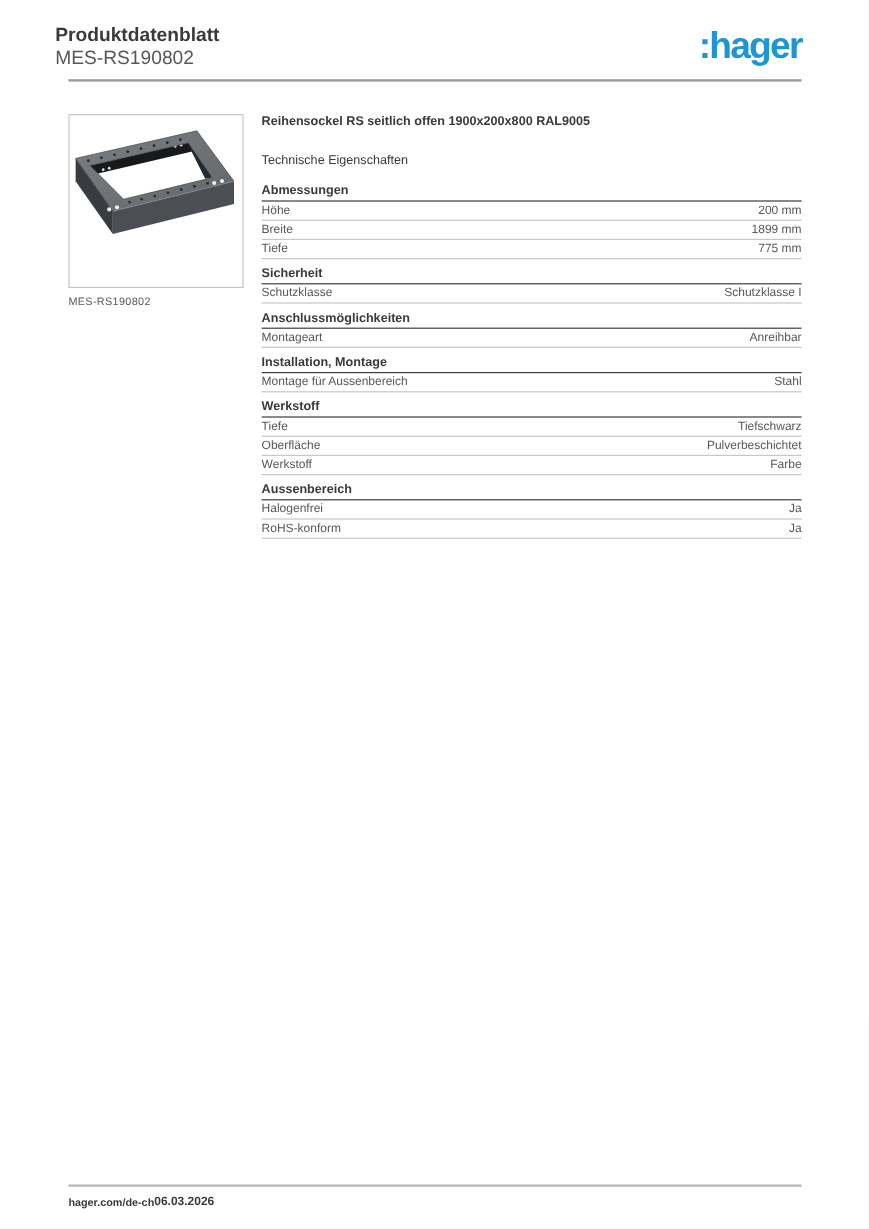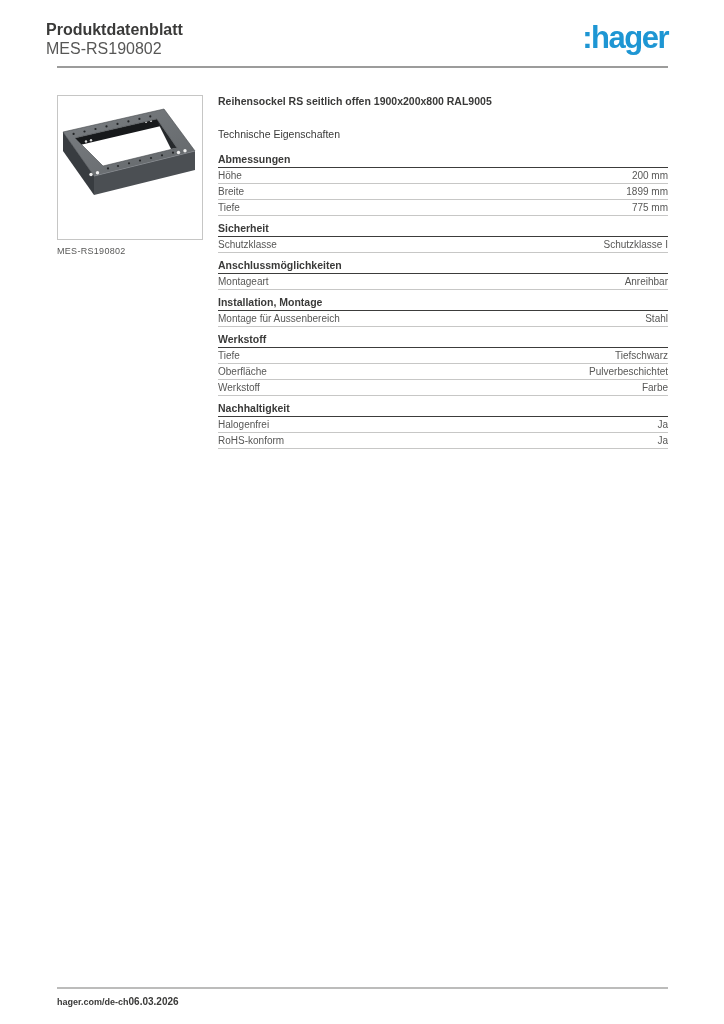--- a/index.html
+++ b/index.html
@@ -157,21 +157,21 @@
           <div class="spec-row">
             <span class="spec-label">Oberfläche</span>
             <span class="spec-value">Pulverbeschichtet</span>
           </div>
           <div class="spec-row">
             <span class="spec-label">Werkstoff</span>
             <span class="spec-value">Farbe</span>
           </div>
         </div>
         <div class="section">
-          <div class="section-heading">Nachhaltigkeit</div>
+          <div class="section-heading">Aussenbereich</div>
           <div class="spec-row">
             <span class="spec-label">Halogenfrei</span>
             <span class="spec-value">Ja</span>
           </div>
           <div class="spec-row">
             <span class="spec-label">RoHS-konform</span>
             <span class="spec-value">Ja</span>
           </div>
         </div>
       </div>

